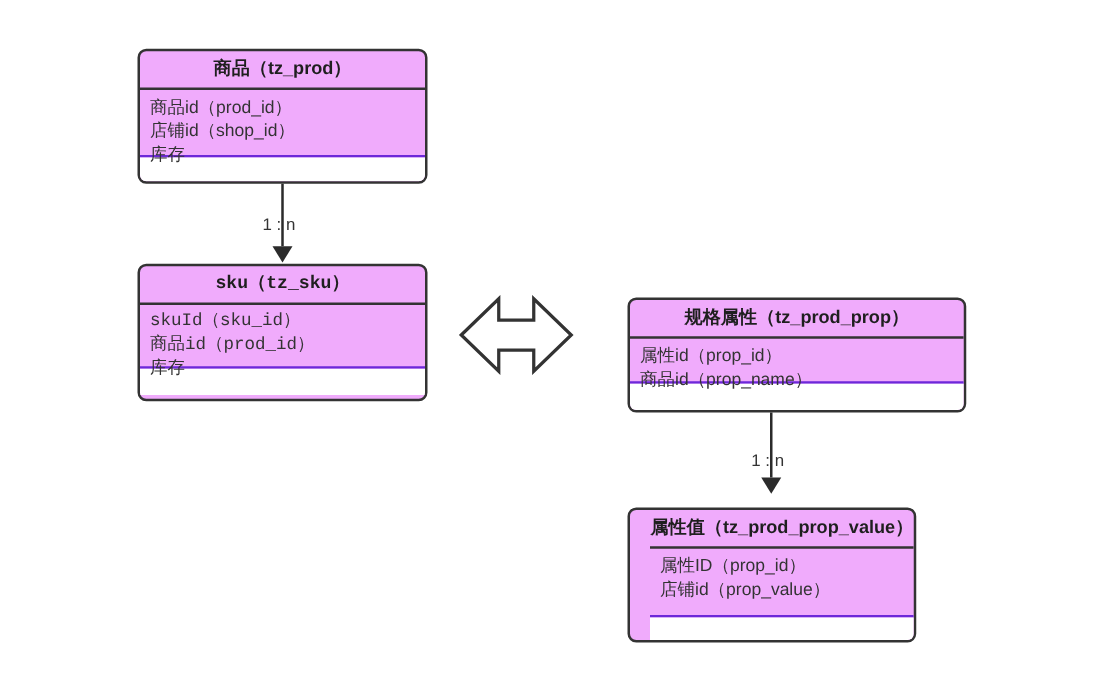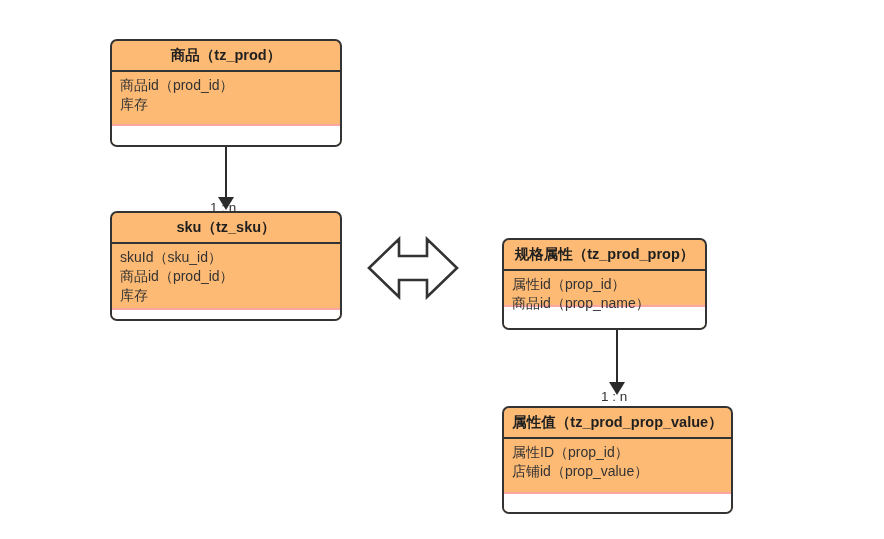--- a/index.html
+++ b/index.html
@@ -22,64 +22,64 @@
     width: 884px;
     height: 539px;
   }
 
   
   .entity {
     position: absolute;
     box-sizing: border-box;
     border: 2px solid #333333;
     border-radius: 7px;
-    background: #fdba74;
+    background: #f0abfc;
     overflow: hidden;
   }
   .entity-title {
     box-sizing: border-box;
     height: 31px;
     line-height: 29px;
     text-align: center;
     font-weight: bold;
     font-size: 14.5px;
     color: #1f1f1f;
     border-bottom: 2px solid #333333;
     white-space: nowrap;
   }
   .entity-attrs {
     box-sizing: border-box;
     padding: 4px 0 3px 8px;
-    border-bottom: 2px solid #fca5a5;
+    border-bottom: 2px solid #6d28d9;
   }
   .attr-row {
     font-size: 14px;
     line-height: 19px;
     color: #333333;
     white-space: nowrap;
   }
   .entity-footer {
     box-sizing: border-box;
     background: #ffffff;
   }
 
   
   #ent-prod       { left: 110px; top: 39px;  width: 232px; height: 108px; }
   #ent-prod .entity-attrs   { height: 54px; }
   #ent-prod .entity-footer  { height: 19px; }
 
-  #ent-sku        { left: 110px; top: 211px; width: 232px; height: 110px; }
-  #ent-sku .entity-attrs    { height: 66px; }
+  #ent-sku        { left: 110px; top: 211px; width: 232px; height: 110px; font-family: Liberation Mono, monospace; }
+  #ent-sku .entity-attrs    { height: 51px; }
   #ent-sku .entity-footer   { height: 21px; }
 
-  #ent-prop       { left: 502px; top: 238px; width: 205px; height: 92px; }
+  #ent-prop       { left: 502px; top: 238px; width: 271px; height: 92px; }
   #ent-prop .entity-attrs   { height: 36px; }
   #ent-prop .entity-footer  { height: 21px; }
 
-  #ent-prop-value { left: 502px; top: 406px; width: 231px; height: 108px; }
+  #ent-prop-value { left: 502px; top: 406px; width: 231px; height: 108px; padding-left: 16px; }
   #ent-prop-value .entity-attrs  { height: 55px; }
   #ent-prop-value .entity-footer { height: 18px; }
 
   
   .connector {
     position: absolute;
   }
   .conn-line {
     position: absolute;
     width: 0;
@@ -90,21 +90,20 @@
     width: 0; height: 0;
     border-left: 8px solid transparent;
     border-right: 8px solid transparent;
     border-top: 13px solid #2b2b2b;
   }
   .conn-label {
     position: absolute;
     font-size: 13.5px;
     color: #333333;
     white-space: nowrap;
-    margin-top: 28px;
   }
 
   
   #conn-prod-sku .conn-line  { left: 225px; top: 147px; height: 50px; }
   #conn-prod-sku .conn-arrow { left: 218px; top: 197px; }
   #conn-prod-sku .conn-label { left: 210px; top: 172px; }
 
   
   #conn-prop-value .conn-line  { left: 616px; top: 330px; height: 52px; }
   #conn-prop-value .conn-arrow { left: 609px; top: 382px; }
@@ -119,20 +118,21 @@
 </style>
 </head>
 <body>
 
 <div id="canvas">
 
   <div class="entity" id="ent-prod">
     <div class="entity-title">商品（tz_prod）</div>
     <div class="entity-attrs">
       <div class="attr-row">商品id（prod_id）</div>
+      <div class="attr-row">店铺id（shop_id）</div>
       <div class="attr-row">库存</div>
     </div>
     <div class="entity-footer"></div>
   </div>
 
   <div class="connector" id="conn-prod-sku">
     <div class="conn-line"></div>
     <div class="conn-arrow"></div>
     <div class="conn-label">1 : n</div>
   </div>

